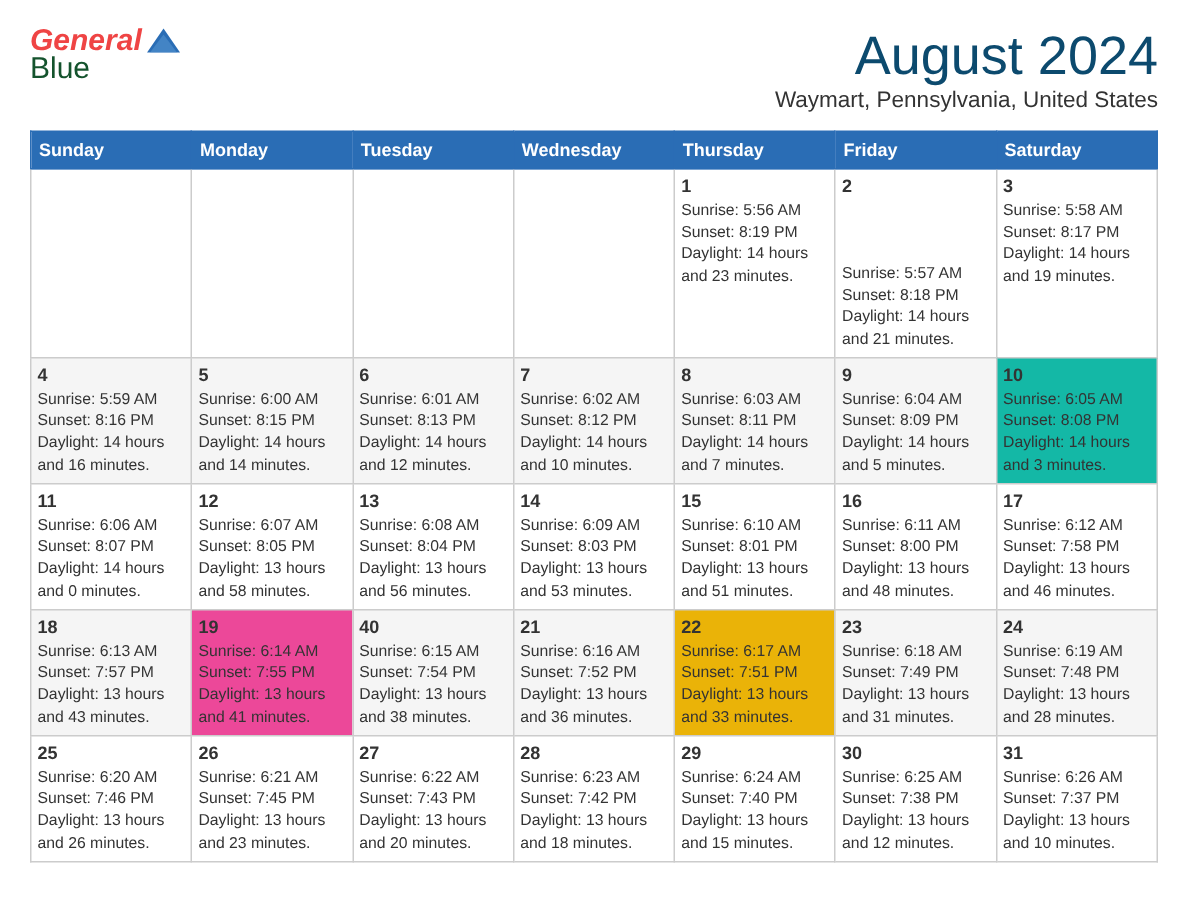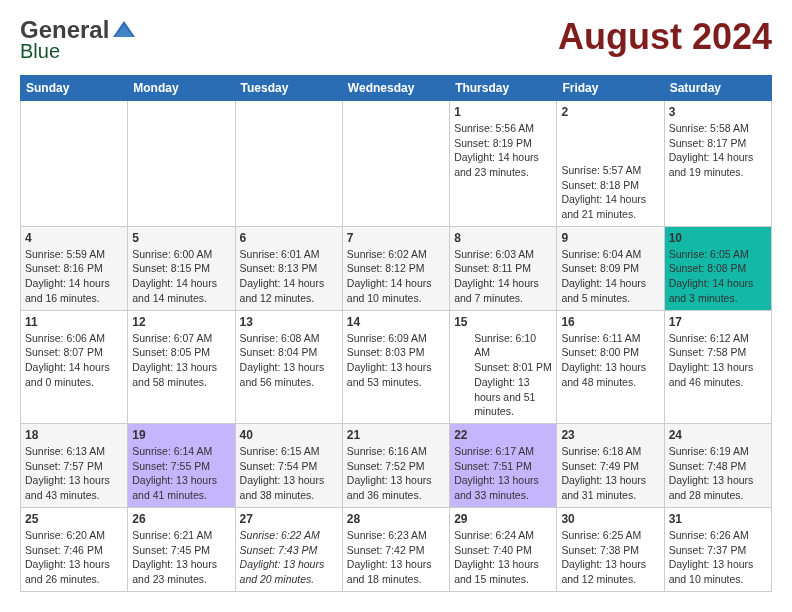--- a/index.html
+++ b/index.html
@@ -19,22 +19,22 @@
     .logo {
       display: flex;
       flex-direction: column;
       align-items: flex-start;
     }
     .title-block {
       text-align: right;
     }
     .month-year {
       font-size: 36px;
-      font-weight: bold;
-      color: #7f1d1d;
+      font-weight: normal;
+      color: #0c4a6e;
     }
     .location {
       font-size: 15px;
       color: #333;
     }
     .calendar {
       width: 100%;
       border-collapse: collapse;
       font-size: 11px;
     }
@@ -75,30 +75,31 @@
     .empty-cell {
       background: #fff !important;
     }
   </style>
 </head>
 <body>
 
 <div class="header">
   <div class="logo">
     <div style="display:flex;align-items:center;">
-      <span style="font-size:24px;font-weight:bold;color:#404040;">General</span>
+      <span style="font-size:20px;font-weight:bold;color:#ef4444;font-style:italic;">General</span>
       <svg width="26" height="22" viewBox="0 0 26 22" style="margin-left:2px;margin-top:0;">
         <polygon points="13,2 24,18 2,18" fill="#2a6db5"></polygon>
         <polygon points="13,6 22,18 4,18" fill="#5b9bd5" opacity="0.5"></polygon>
       </svg>
     </div>
     <span style="font-size:20px;font-weight:normal;color:#14532d;margin-top:-4px;">Blue</span>
   </div>
   <div class="title-block">
     <div class="month-year">August 2024</div>
+    <div class="location">Waymart, Pennsylvania, United States</div>
   </div>
 </div>
 
 <table class="calendar">
   <thead>
     <tr>
     <th>Sunday</th>
         <th>Monday</th>
         <th>Tuesday</th>
         <th>Wednesday</th>
@@ -225,21 +226,21 @@
           <div class="cell-content">
             <div class="day-number">14</div>
             <div class="day-detail" style="white-space: pre-line;">Sunrise: 6:09 AM
 Sunset: 8:03 PM
 Daylight: 13 hours and 53 minutes.</div>
           </div>
         </td>
         <td>
           <div class="cell-content">
             <div class="day-number">15</div>
-            <div class="day-detail" style="white-space: pre-line; margin-left: 20px;">Sunrise: 6:10 AM
+            <div class="day-detail" style="white-space: pre-line;">Sunrise: 6:10 AM
 Sunset: 8:01 PM
 Daylight: 13 hours and 51 minutes.</div>
           </div>
         </td>
         <td>
           <div class="cell-content">
             <div class="day-number">16</div>
             <div class="day-detail" style="white-space: pre-line;">Sunrise: 6:11 AM
 Sunset: 8:00 PM
 Daylight: 13 hours and 48 minutes.</div>
@@ -256,21 +257,21 @@
       </tr>
       <tr style="background: rgb(245, 245, 245);">
         <td style="background: rgb(245, 245, 245);">
           <div class="cell-content">
             <div class="day-number">18</div>
             <div class="day-detail" style="white-space: pre-line;">Sunrise: 6:13 AM
 Sunset: 7:57 PM
 Daylight: 13 hours and 43 minutes.</div>
           </div>
         </td>
-        <td style="background: #c4b5fd; margin-top: 16px;">
+        <td style="background: #ec4899; margin-top: 16px;">
           <div class="cell-content">
             <div class="day-number">19</div>
             <div class="day-detail" style="white-space: pre-line;">Sunrise: 6:14 AM
 Sunset: 7:55 PM
 Daylight: 13 hours and 41 minutes.</div>
           </div>
         </td>
         <td style="background: rgb(245, 245, 245);">
           <div class="cell-content">
             <div class="day-number">40</div>
@@ -280,21 +281,21 @@
           </div>
         </td>
         <td style="background: rgb(245, 245, 245);">
           <div class="cell-content">
             <div class="day-number">21</div>
             <div class="day-detail" style="white-space: pre-line;">Sunrise: 6:16 AM
 Sunset: 7:52 PM
 Daylight: 13 hours and 36 minutes.</div>
           </div>
         </td>
-        <td style="background: #c4b5fd;">
+        <td style="background: #eab308;">
           <div class="cell-content">
             <div class="day-number">22</div>
             <div class="day-detail" style="white-space: pre-line;">Sunrise: 6:17 AM
 Sunset: 7:51 PM
 Daylight: 13 hours and 33 minutes.</div>
           </div>
         </td>
         <td style="background: rgb(245, 245, 245);">
           <div class="cell-content">
             <div class="day-number">23</div>
@@ -325,21 +326,21 @@
           <div class="cell-content">
             <div class="day-number">26</div>
             <div class="day-detail" style="white-space: pre-line;">Sunrise: 6:21 AM
 Sunset: 7:45 PM
 Daylight: 13 hours and 23 minutes.</div>
           </div>
         </td>
         <td>
           <div class="cell-content">
             <div class="day-number">27</div>
-            <div class="day-detail" style="white-space: pre-line; font-style: italic;">Sunrise: 6:22 AM
+            <div class="day-detail" style="white-space: pre-line;">Sunrise: 6:22 AM
 Sunset: 7:43 PM
 Daylight: 13 hours and 20 minutes.</div>
           </div>
         </td>
         <td>
           <div class="cell-content">
             <div class="day-number">28</div>
             <div class="day-detail" style="white-space: pre-line;">Sunrise: 6:23 AM
 Sunset: 7:42 PM
 Daylight: 13 hours and 18 minutes.</div>

